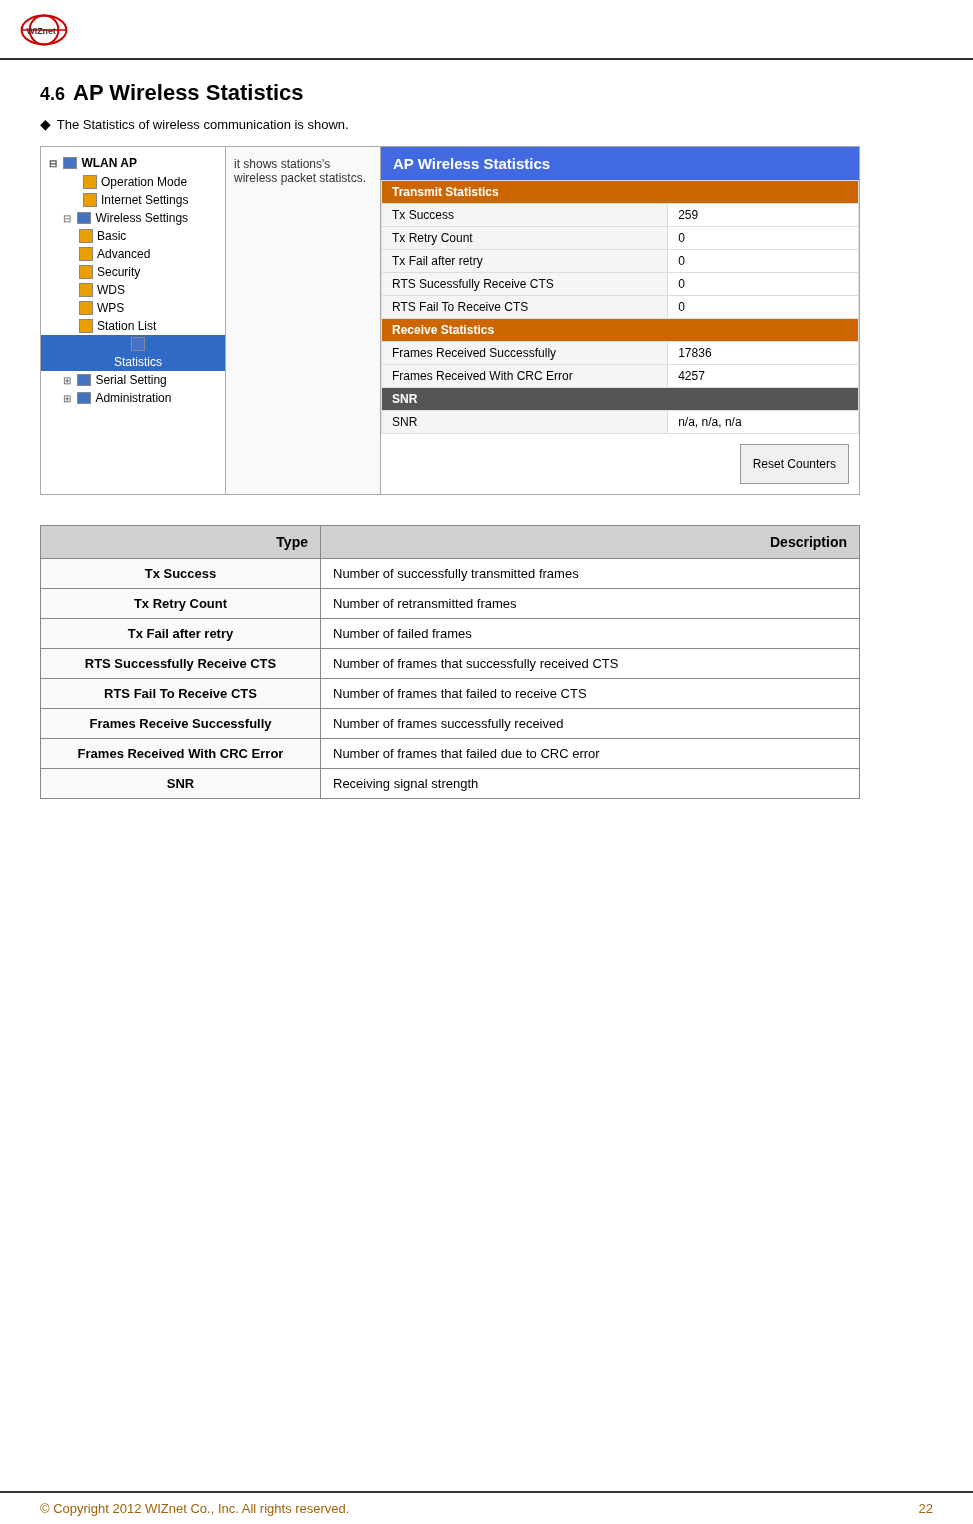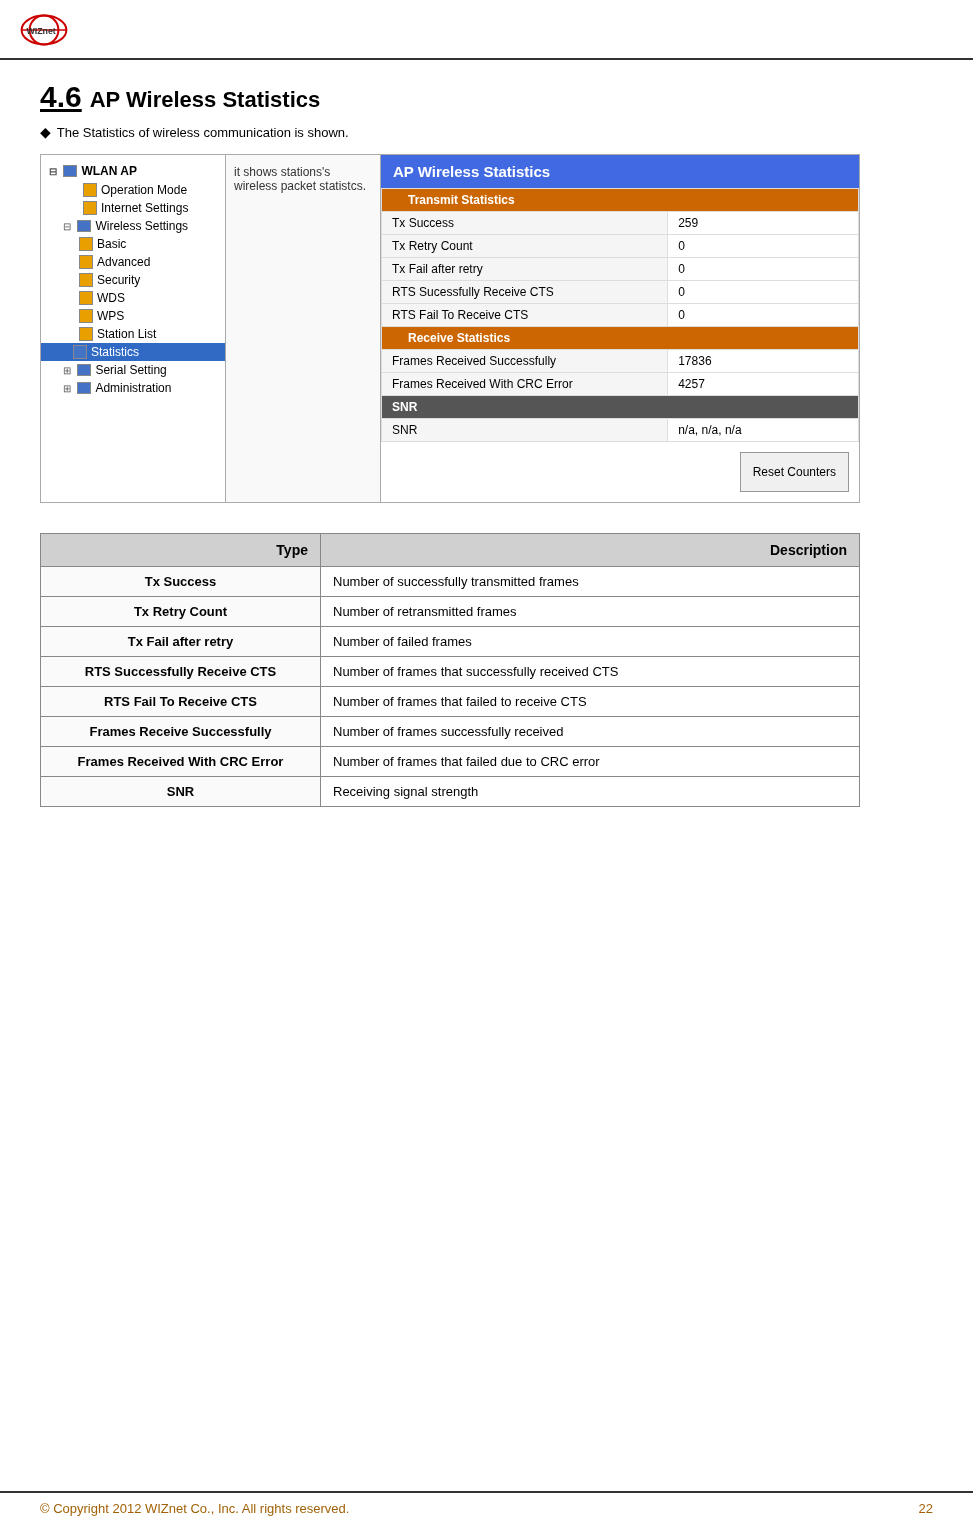--- a/index.html
+++ b/index.html
@@ -37,23 +37,22 @@
     
     .page-title {
       font-size: 22px;
       font-weight: bold;
       margin-bottom: 10px;
       display: flex;
       align-items: baseline;
       gap: 8px;
     }
     .page-title .section-num {
-      font-size: 30px;
-      font-weight: bold;
-      text-decoration: underline;
+      font-size: 18px;
+      font-weight: bold;
     }
 
     
     .description-line {
       display: flex;
       align-items: center;
       gap: 6px;
       margin-bottom: 14px;
       font-size: 13px;
     }
@@ -156,21 +155,21 @@
     .stats-table td {
       padding: 4px 10px;
       border: 1px solid #ddd;
       font-size: 12px;
     }
     .stats-table .section-header td {
       background: #cc6600;
       color: #fff;
       font-weight: bold;
       font-size: 12px;
-      padding: 4px 26px;
+      padding: 4px 10px;
     }
     .stats-table .snr-header td {
       background: #555;
       color: #fff;
       font-weight: bold;
       font-size: 12px;
       padding: 4px 10px;
     }
     .stats-table .label-col {
       width: 60%;
@@ -315,21 +314,21 @@
       <div class="nav-item" style="padding-left:38px;">
         <span class="icon-box"></span>
         <span>WPS</span>
       </div>
 
       <div class="nav-item" style="padding-left:38px;">
         <span class="icon-box"></span>
         <span>Station List</span>
       </div>
 
-      <div class="nav-item selected" style="padding-left:32px;">
+      <div class="nav-item selected" style="padding-left:18px;flex-direction:column;">
         <span class="icon-box blue"></span>
         <span>Statistics</span>
       </div>
 
       <div class="nav-item">
         <span class="expand-icon">⊞</span>
         <span class="folder-icon blue-folder"></span>
         <span>Serial Setting</span>
       </div>
 

